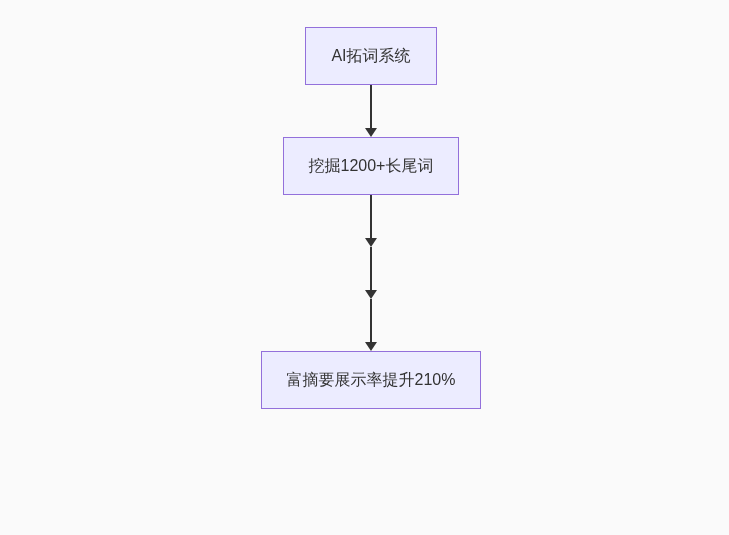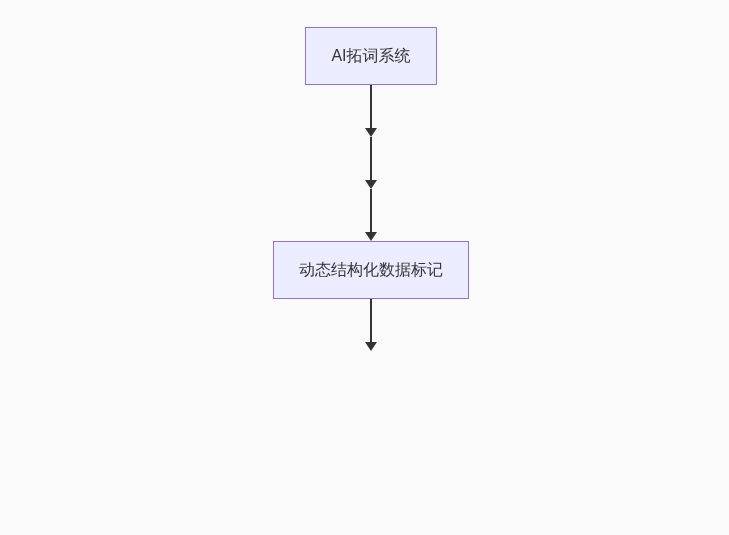--- a/index.html
+++ b/index.html
@@ -74,36 +74,39 @@
 
     <div class="node">
       <span>AI拓词系统</span>
     </div>
 
     <div class="edge">
       <div class="edge-line"></div>
       <div class="edge-head"></div>
     </div>
 
+    <div class="node">
+      <span>挖掘1200+长尾词</span>
+    </div>
+
+    <div class="edge">
+      <div class="edge-line"></div>
+      <div class="edge-head"></div>
+    </div>
+
 
     <div class="edge">
       <div class="edge-line"></div>
       <div class="edge-head"></div>
     </div>
 
 
     <div class="edge">
       <div class="edge-line"></div>
       <div class="edge-head"></div>
     </div>
 
     <div class="node">
-      <span>动态结构化数据标记</span>
+      <span>富摘要展示率提升210%</span>
     </div>
-
-    <div class="edge">
-      <div class="edge-line"></div>
-      <div class="edge-head"></div>
-    </div>
-
 
   </div>
 </div>
 
 </body></html>

